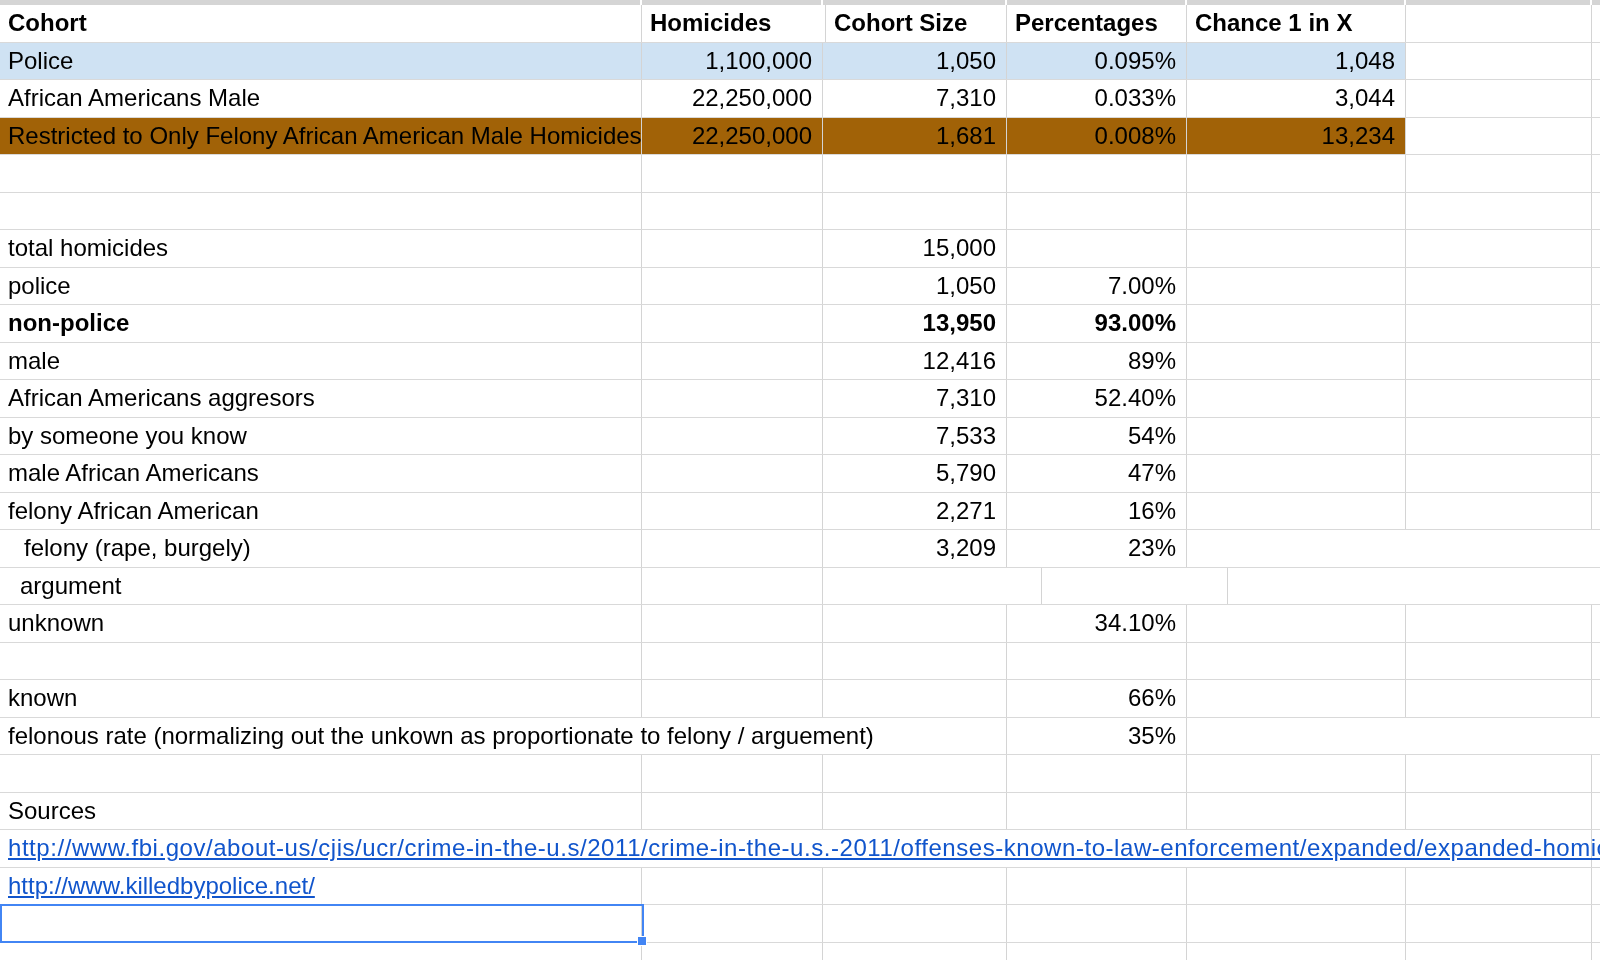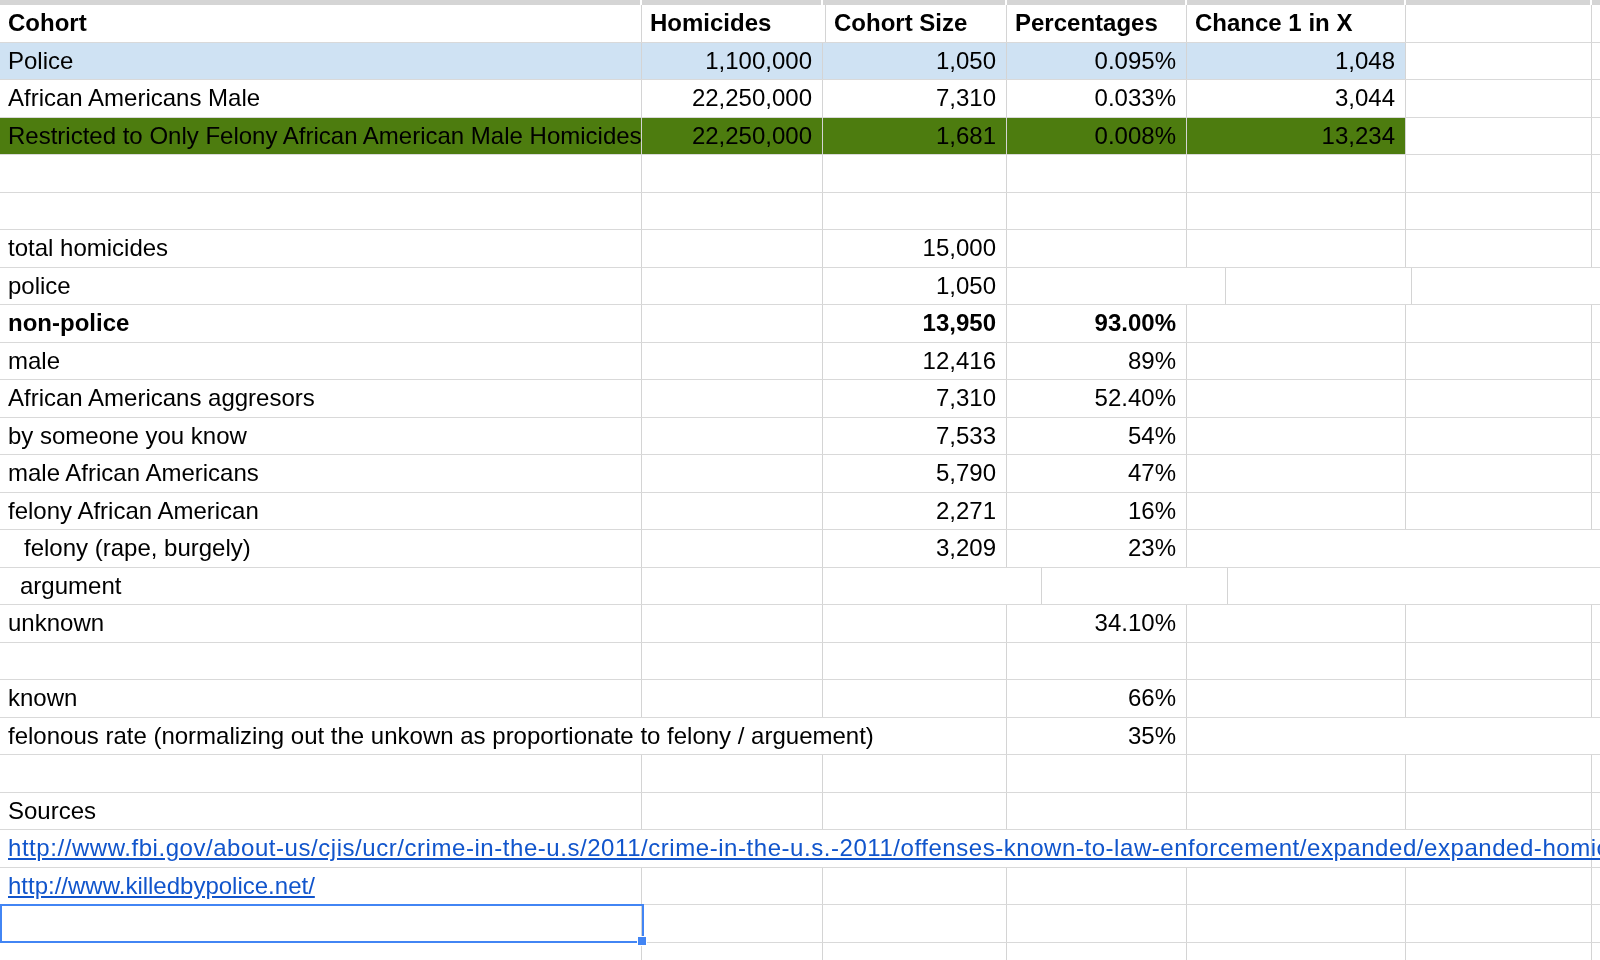--- a/index.html
+++ b/index.html
@@ -14,21 +14,21 @@
   .cell{
     box-sizing:border-box;height:100%;flex:none;display:flex;align-items:center;
     padding:0 10px 0 8px;white-space:nowrap;overflow:visible;
     border-right:1px solid #d4d4d4;background:transparent;
   }
   .num{justify-content:flex-end;}
   .b{font-weight:bold;}
   .nob{border-right:none;}
   .g{padding:0;border-right:none;}
   .blue{background:#cfe2f3;}
-  .pink{background:#4d7c0f;}
+  .pink{background:#a16207;}
   a{color:#1155cc;text-decoration:underline;cursor:pointer;}
   .ls a{letter-spacing:0.55px;}
   #selection{
     position:absolute;left:0;top:904px;width:644px;height:39px;
     border:2px solid #4285f4;box-sizing:border-box;background:transparent;z-index:6;
   }
   #fillhandle{
     position:absolute;right:-5px;bottom:-5px;width:8px;height:8px;
     background:#4285f4;border:1px solid #fff;box-sizing:content-box;
   }
@@ -106,20 +106,21 @@
       <div class="cell num" style="width: 184px;">15,000</div>
       <div class="cell num" style="width: 180px;"></div>
       <div class="cell" style="width: 219px;"></div>
       <div class="cell" style="width: 186px;"></div>
       <div class="cell g" style="width: 8px;"></div>
     </div>
     <div class="row">
       <div class="cell" style="width: 642px;">police</div>
       <div class="cell" style="width: 181px;"></div>
       <div class="cell num" style="width: 184px;">1,050</div>
+      <div class="cell num" style="width: 180px;">7.00%</div>
       <div class="cell" style="width: 219px;"></div>
       <div class="cell" style="width: 186px;"></div>
       <div class="cell g" style="width: 8px;"></div>
     </div>
     <div class="row">
       <div class="cell b " style="width: 642px;">non-police</div>
       <div class="cell" style="width: 181px;"></div>
       <div class="cell b num" style="width: 184px;">13,950</div>
       <div class="cell b num" style="width: 180px;">93.00%</div>
       <div class="cell" style="width: 219px;"></div>

